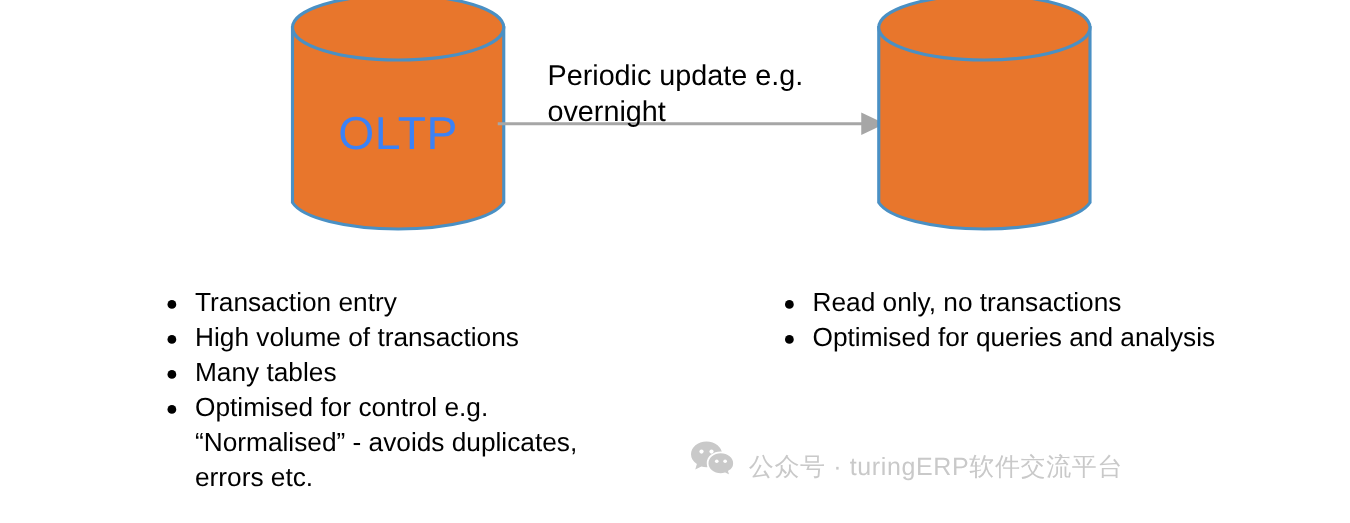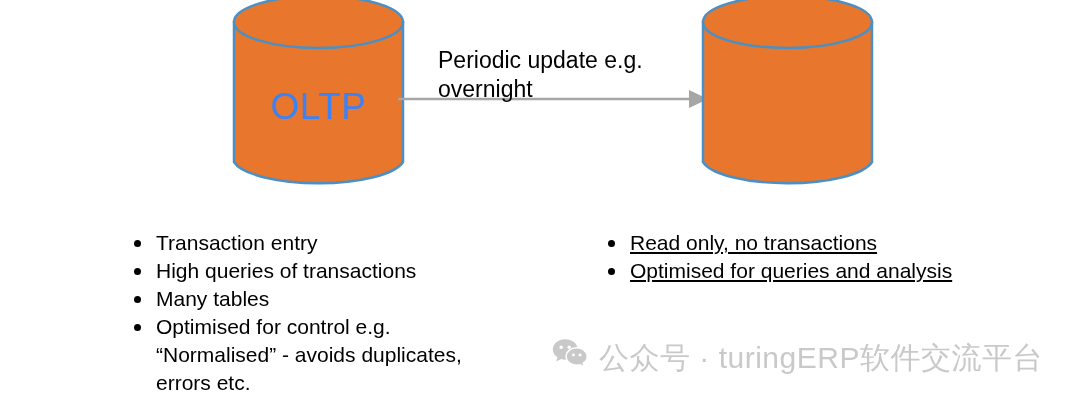--- a/index.html
+++ b/index.html
@@ -85,32 +85,32 @@
     position: absolute;
     left: 4px;
     top: 11px;
     width: 7px;
     height: 7px;
     border-radius: 50%;
     background: #000000;
   }
 
   #list-oltp { left: 130px; top: 229px; width: 360px; }
-  #list-olap { left: 604px; top: 229px; width: 360px; text-decoration: underline; }
+  #list-olap { left: 624px; top: 229px; width: 360px; }
 
   
   #watermark {
     position: absolute;
     left: 552px;
-    top: 338px;
+    top: 352px;
     display: flex;
     align-items: center;
     gap: 11px;
     color: #c9c9c9;
-    font-size: 30px;
+    font-size: 20px;
     line-height: 38px;
     white-space: nowrap;
   }
   #watermark .wm-icon { display: block; }
   #watermark .wm-text {
     color: #c9c9c9;
     letter-spacing: 0.5px;
   }
 </style>
 </head>
@@ -137,21 +137,21 @@
 
   <div class="cylinder" id="cyl-olap">
     <svg width="173" height="196" viewBox="0 0 173 196">
       <path d="M2,28 L2,168 A86,26 0 0 0 171,168 L171,28 Z" fill="#e8762c" stroke="#4a90c4" stroke-width="2.5"></path>
       <ellipse cx="86.5" cy="28" rx="84.5" ry="26" fill="#e8762c" stroke="#4a90c4" stroke-width="2.5"></ellipse>
     </svg>
   </div>
 
   <ul class="bullet-list" id="list-oltp">
     <li>Transaction entry</li>
-    <li>High queries of transactions</li>
+    <li>High volume of transactions</li>
     <li>Many tables</li>
     <li>Optimised for control e.g. “Normalised” - avoids duplicates, errors etc.</li>
   </ul>
 
   <ul class="bullet-list" id="list-olap">
     <li>Read only, no transactions</li>
     <li>Optimised for queries and analysis</li>
   </ul>
 
   <div id="watermark">

